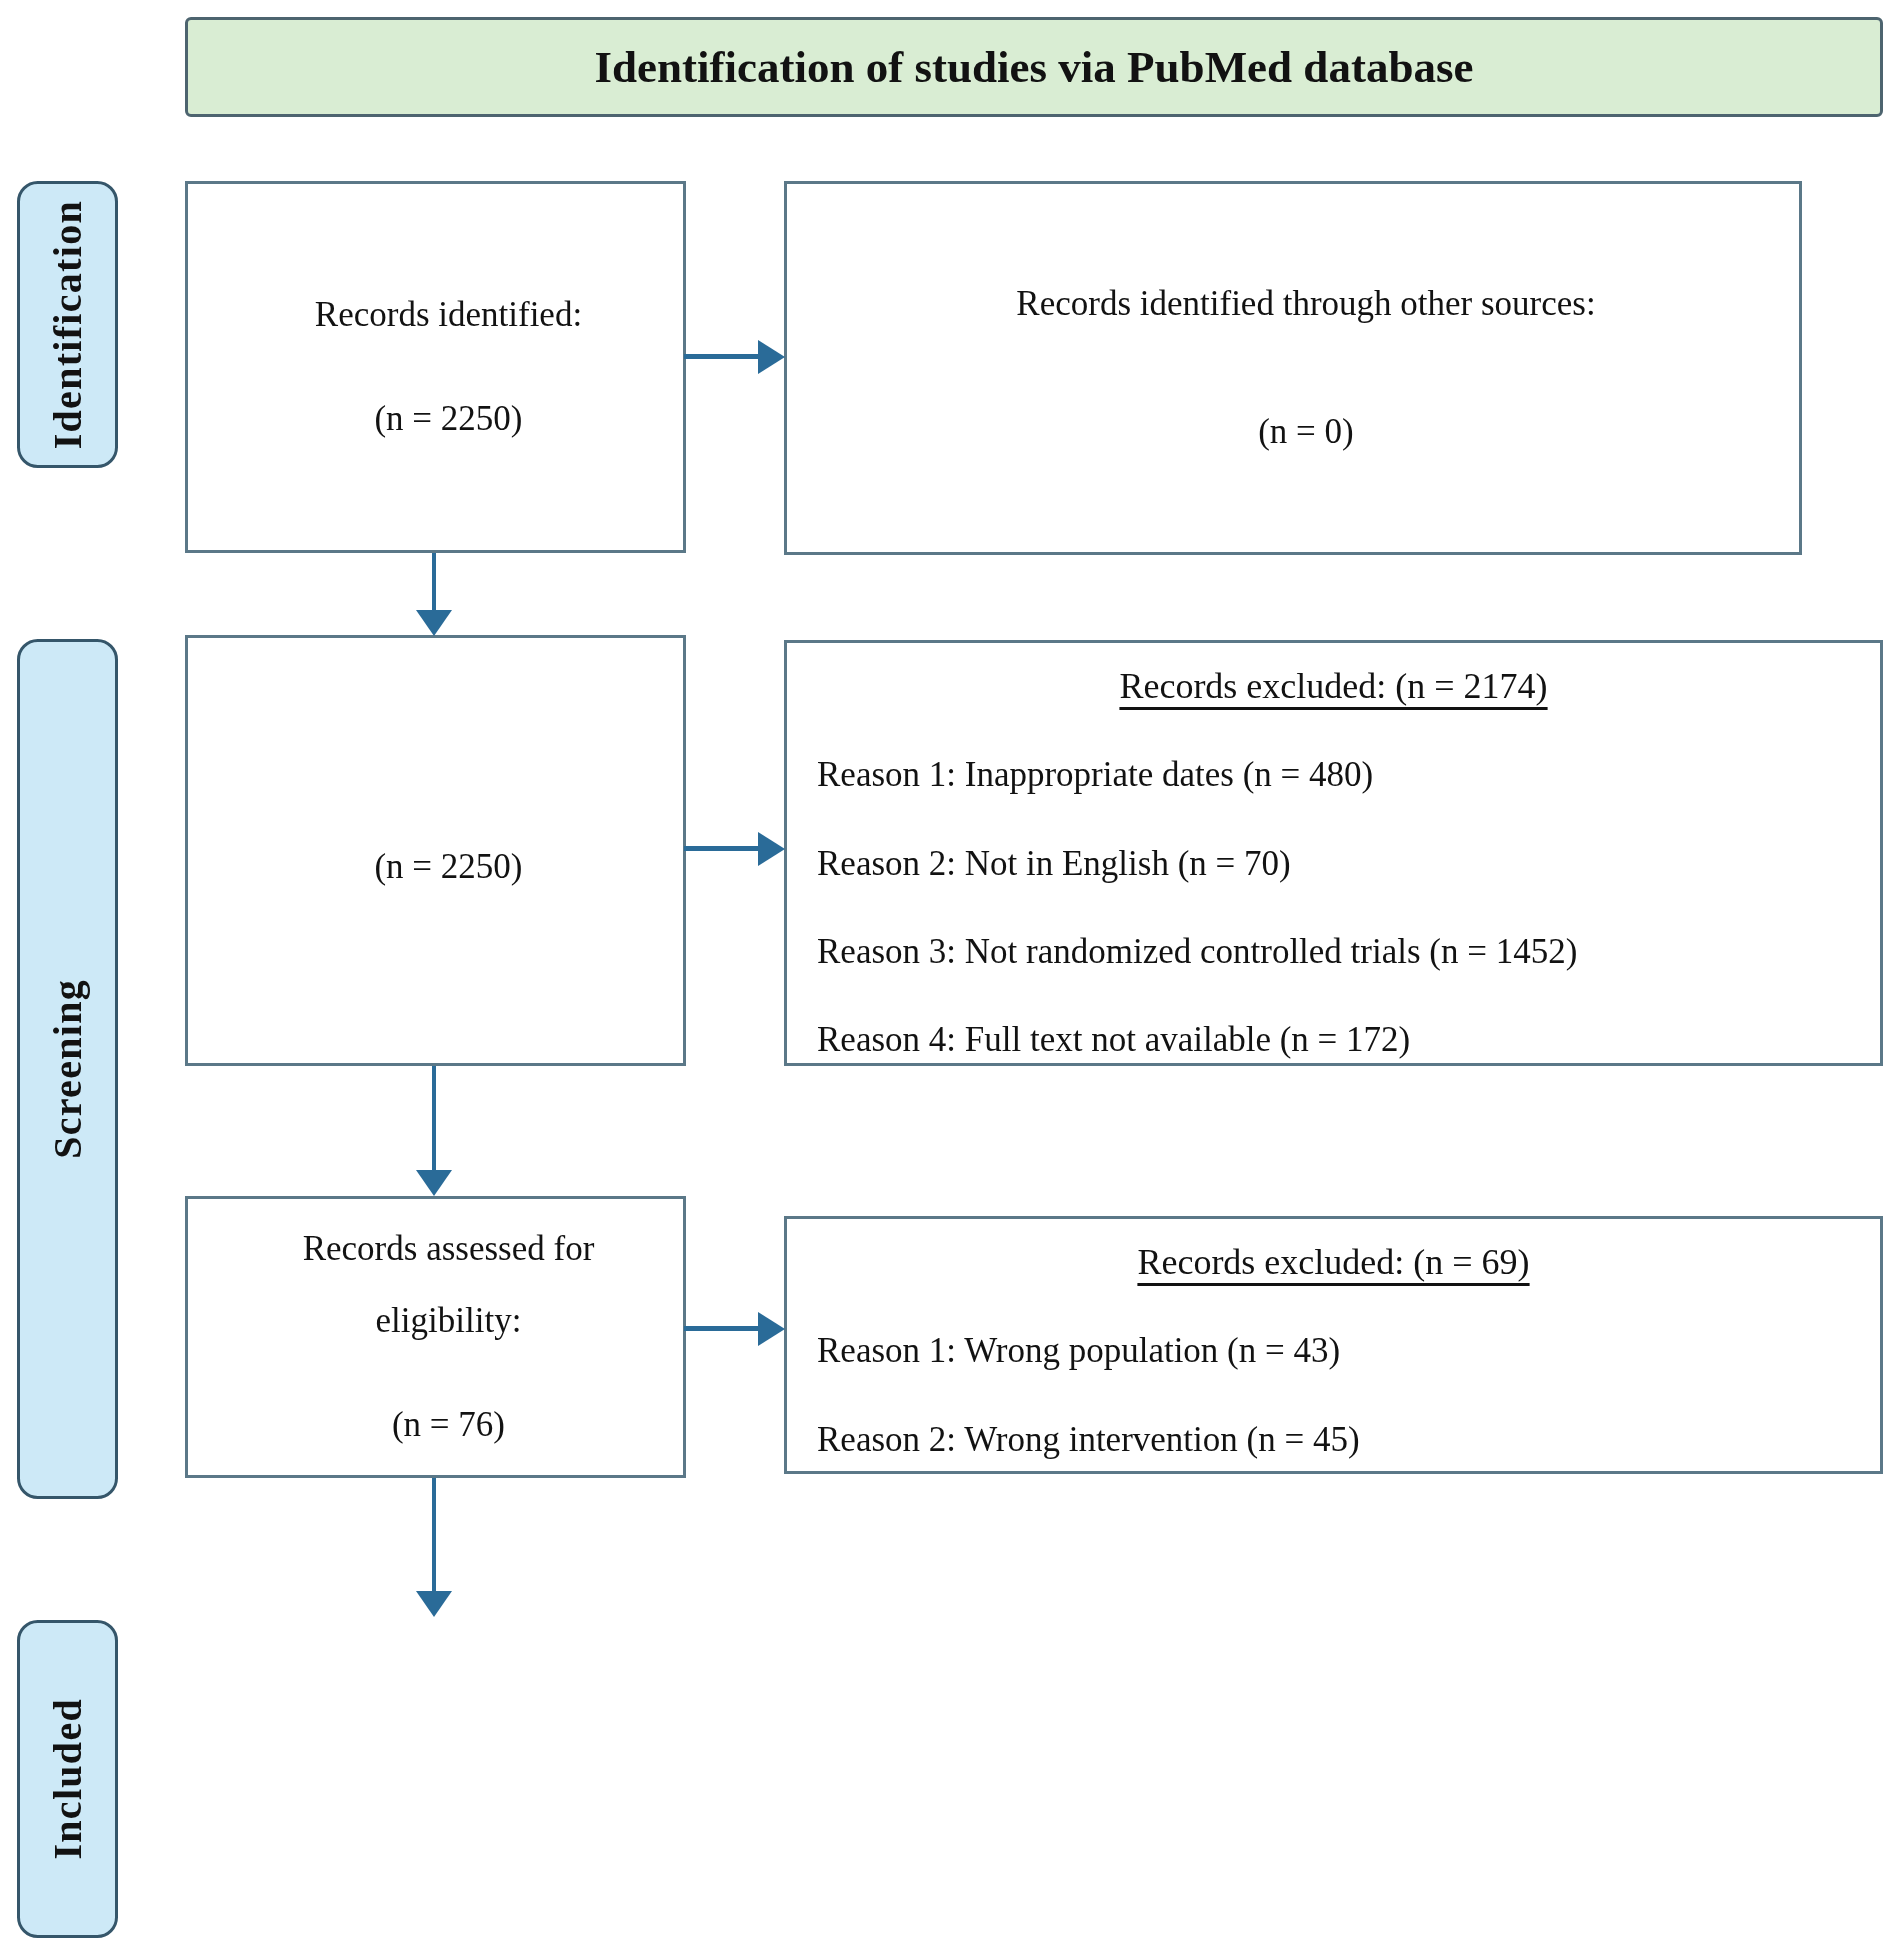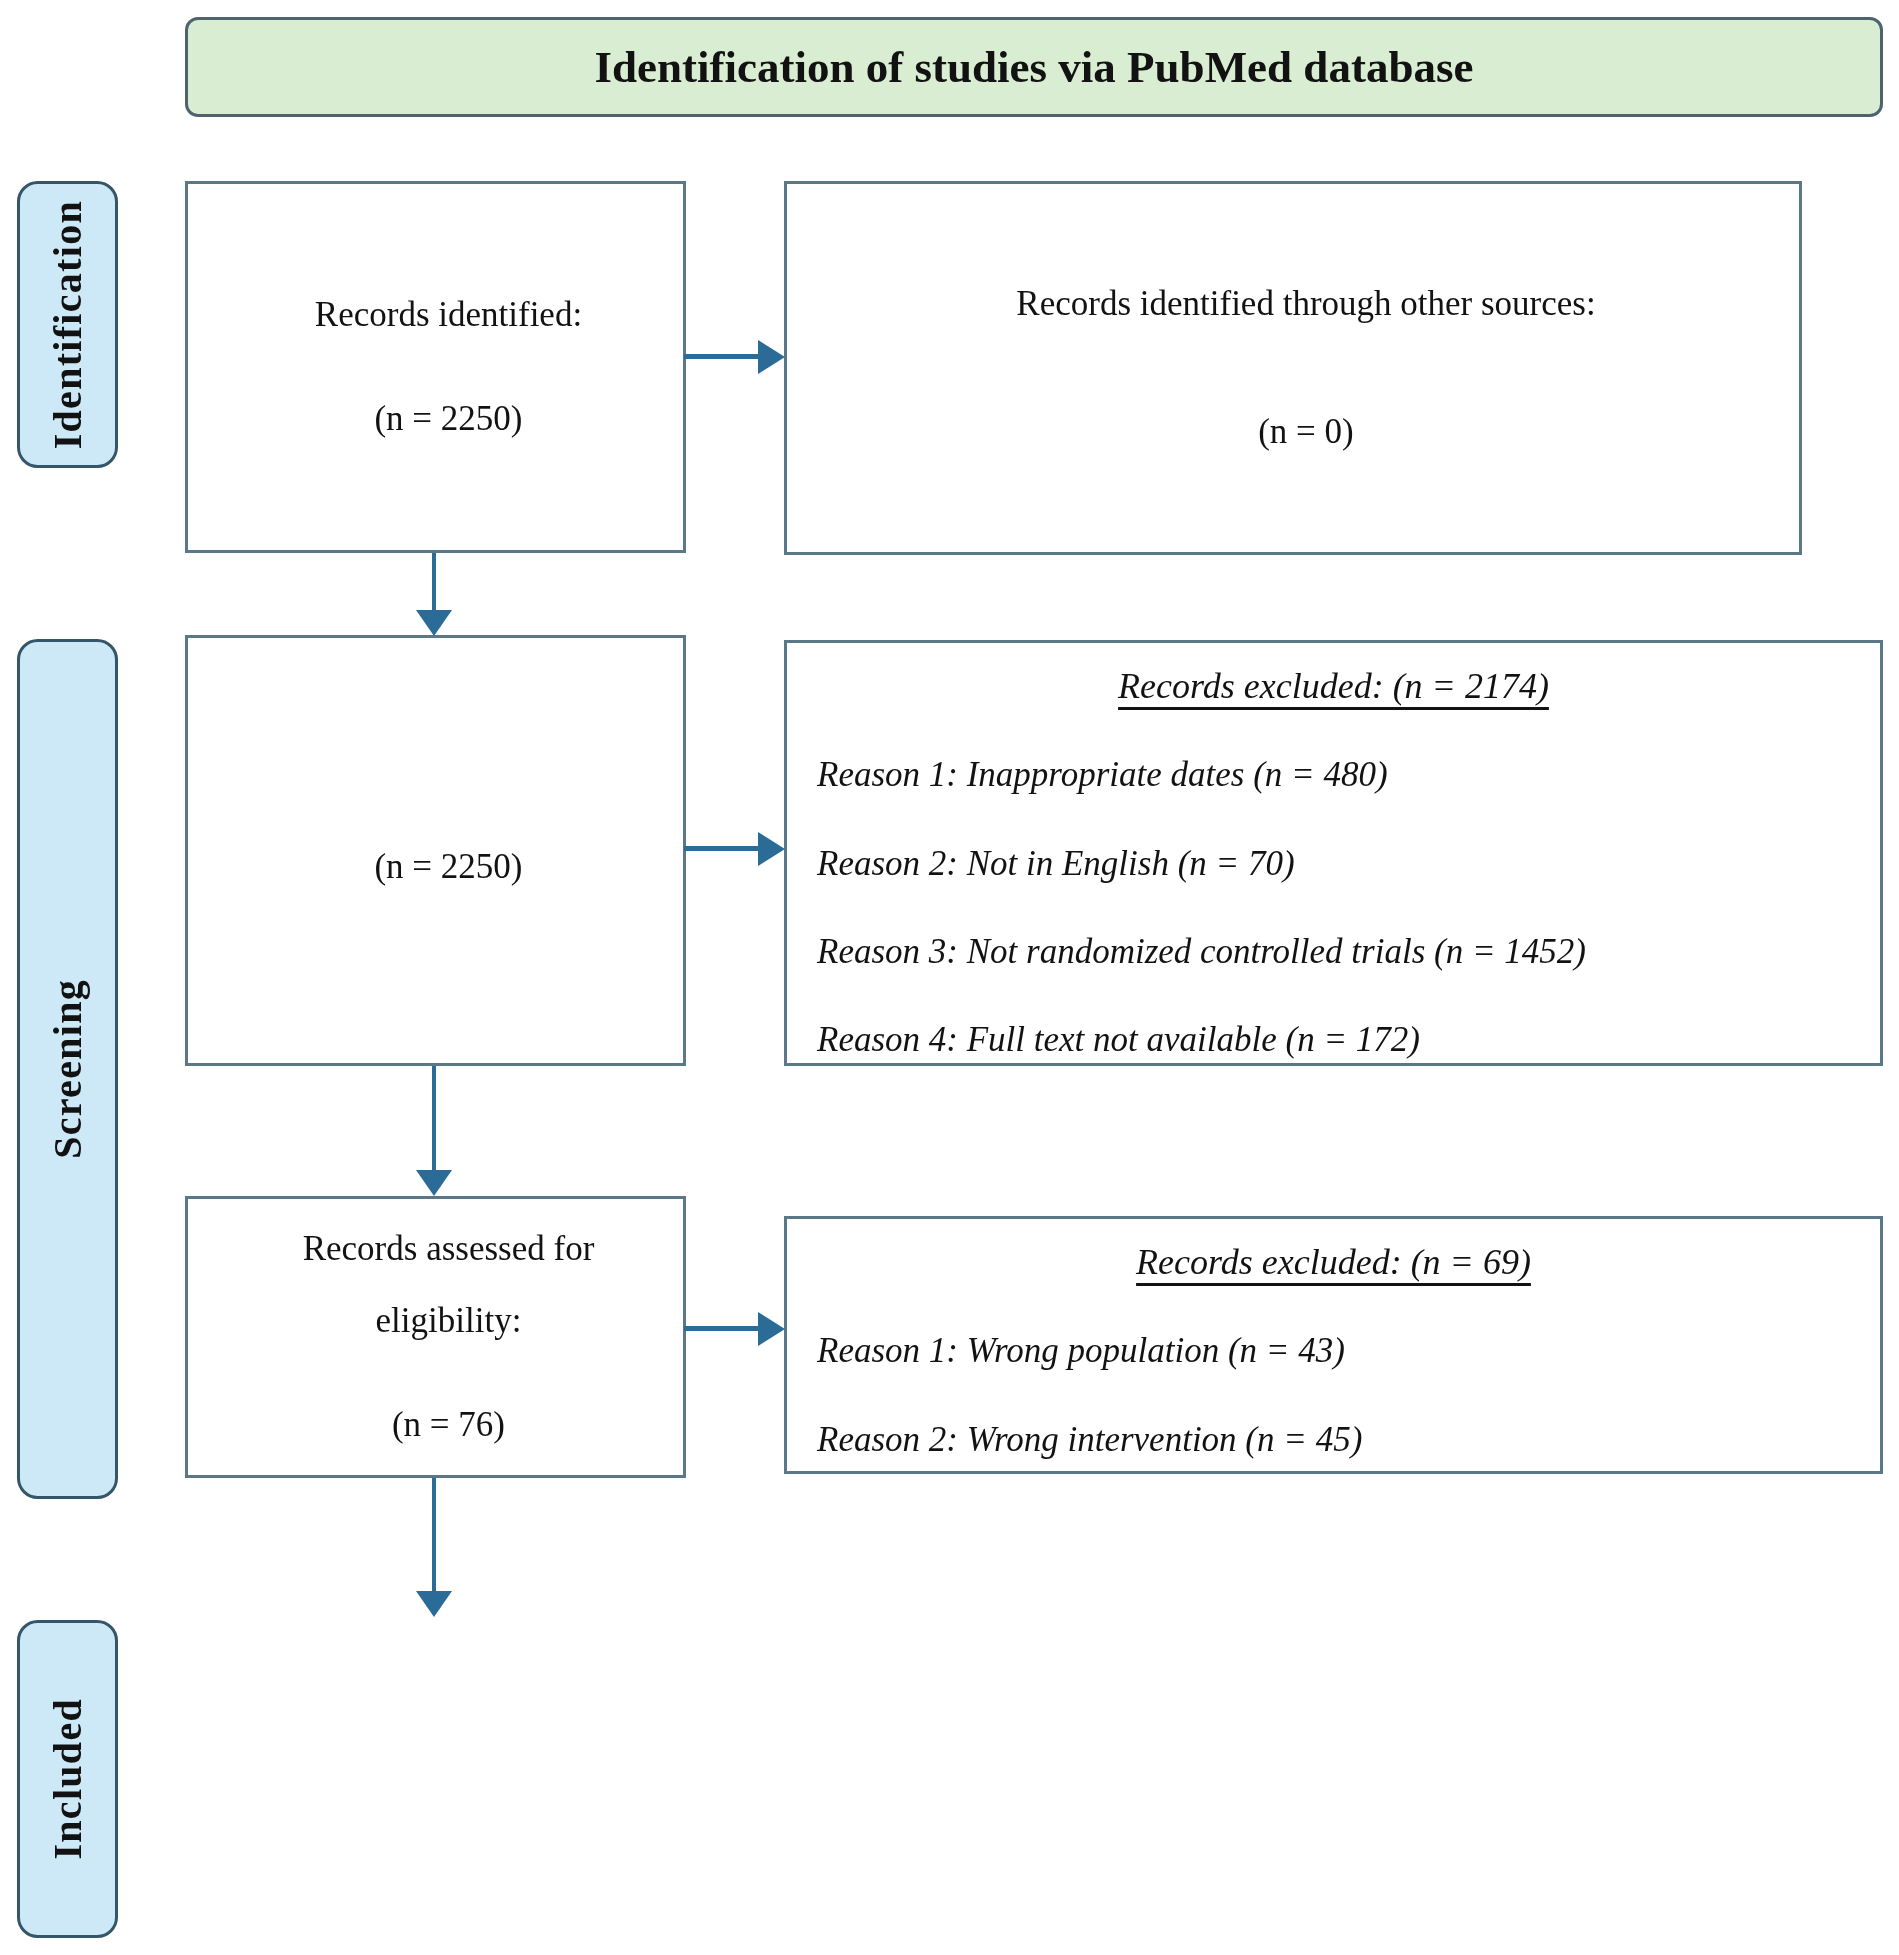--- a/index.html
+++ b/index.html
@@ -24,21 +24,21 @@
     overflow: hidden;
   }
 
   
   .header-banner {
     position: absolute;
     left: 185px; top: 17px;
     width: 1698px; height: 100px;
     background: var(--header-fill);
     border: 3.9px solid var(--header-border);
-    border-radius: 13px;
+    border-radius: 6px;
     display: flex; align-items: center; justify-content: center;
     font-size: 45px; font-weight: bold;
   }
 
   
   .stage {
     position: absolute;
     left: 17px; width: 101px;
     background: var(--stage-fill);
     border: 3.9px solid var(--stage-border);
@@ -77,21 +77,21 @@
   .box-screened      { left: 185px;  top: 635px;  width: 501px;  height: 431px; }
   .box-excluded-screening { left: 784px; top: 640px; width: 1099px; height: 426px; }
   .box-assessed      { left: 185px;  top: 1196px; width: 501px;  height: 282px; }
   .box-excluded-eligibility { left: 784px; top: 1216px; width: 1099px; height: 258px; }
   .box-included      { left: 185px;  top: 1615px; width: 501px;  height: 324px; }
 
   .box-assessed .flow-title { max-width: 361px; }
   .box-included .flow-title { max-width: 336px; }
 
   
-  .flowbox.reasons { padding: 23px 30px 0 30px; font-style: italic; }
+  .flowbox.reasons { padding: 23px 30px 0 30px; }
   .excl-title {
     text-align: center;
     font-size: 36px;
     line-height: 1.15;
     text-decoration: underline;
     text-decoration-thickness: 2.6px;
     text-underline-offset: 9px;
   }
   .reason { font-size: 35px; line-height: 1.15; margin-top: 48px; }
   .reason:first-of-type { margin-top: 57px; }

